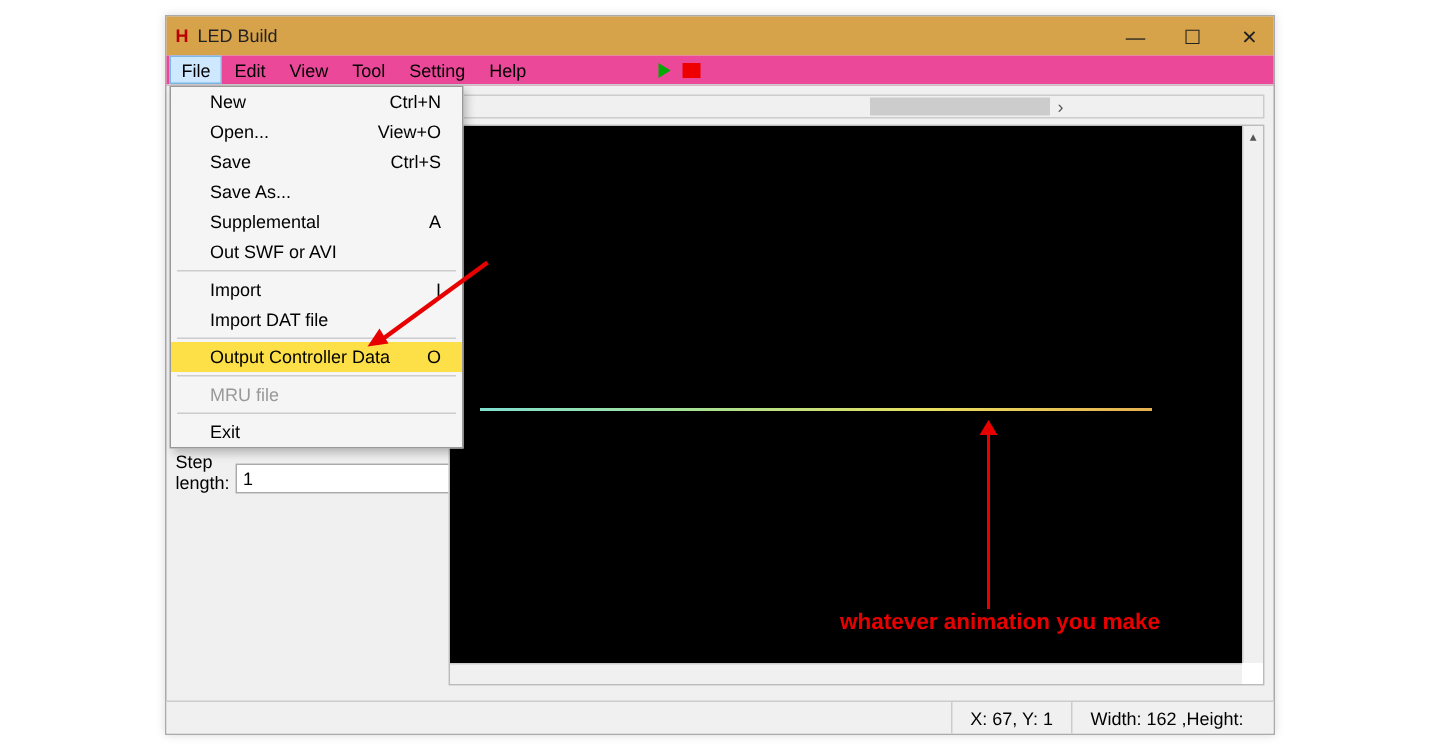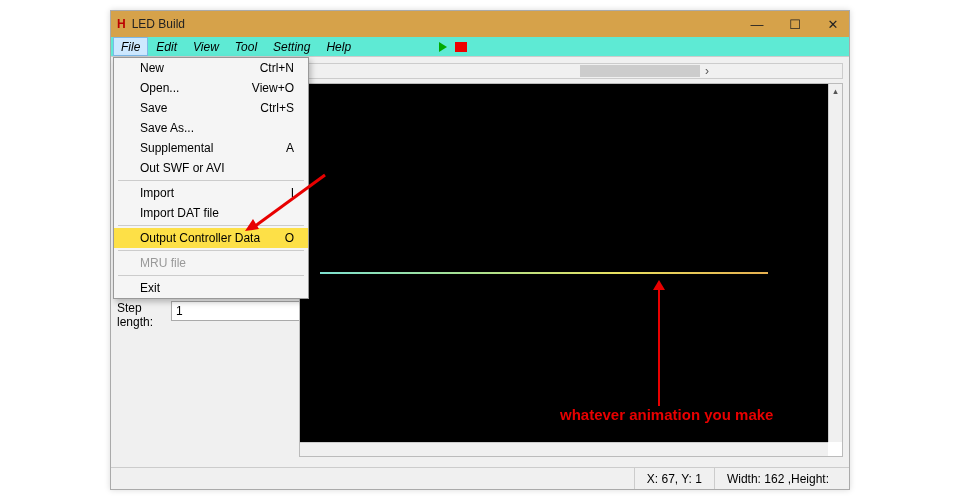--- a/index.html
+++ b/index.html
@@ -3,33 +3,33 @@
 <meta charset="utf-8">
 <style>
   * { box-sizing: border-box; margin: 0; padding: 0; font-family: "Segoe UI", Tahoma, sans-serif; font-size: 12px; }
   body { background: #fff; width: 960px; height: 500px; overflow: hidden; display: flex; align-items: center; justify-content: center; }
   .frame { width: 740px; height: 480px; border: 1px solid #aaa; box-shadow: 0 0 6px rgba(0,0,0,0.15); background: #f0f0f0; position: relative; }
   .titlebar { height: 26px; background: #d6a24a; display: flex; align-items: center; padding: 0 6px; color: #222; }
   .titlebar .app-icon { color: #b00; font-weight: bold; margin-right: 6px; font-size: 12px; }
   .titlebar .title { flex: 1; }
   .titlebar .win-btns { display: flex; gap: 18px; align-items: center; }
   .titlebar .win-btns span { width: 20px; text-align: center; cursor: default; font-size: 13px; }
-  .menubar { height: 20px; background: #5eead4; border-bottom: 1px solid #ccc; display: flex; align-items: stretch; padding: 0 2px; font-style: italic; }
+  .menubar { height: 20px; background: #ec4899; border-bottom: 1px solid #ccc; display: flex; align-items: stretch; padding: 0 2px; }
   .menubar .menu-item { padding: 2px 8px; cursor: default; line-height: 16px; }
   .menubar .menu-item.open { background: #cde8ff; border: 1px solid #7cb8e8; padding: 1px 7px; }
   .menubar .play-icon { margin-left: 80px; align-self: center; width: 0; height: 0; border-left: 8px solid #0a0; border-top: 5px solid transparent; border-bottom: 5px solid transparent; }
   .menubar .stop-icon { margin-left: 8px; align-self: center; width: 12px; height: 10px; background: #e00; }
   .body-area { position: relative; height: calc(100% - 46px - 22px); }
   .dropdown { position: absolute; left: 2px; top: 0; width: 196px; background: #f5f5f5; border: 1px solid #999; box-shadow: 2px 3px 6px rgba(0,0,0,0.25); z-index: 10; }
   .dropdown .dd-item { display: flex; justify-content: space-between; padding: 3px 14px 3px 26px; cursor: default; }
   .dropdown .dd-item.highlight { background: #fde047; }
   .dropdown .dd-item.disabled { color: #999; }
   .dropdown .sep { height: 1px; background: #ccc; margin: 2px 4px; }
   .left-panel { position: absolute; left: 6px; top: 218px; width: 162px; }
-  .field-row { display: flex; align-items: flex-start; margin-bottom: 6px; gap: 14px; }
+  .field-row { display: flex; align-items: flex-end; margin-bottom: 6px; }
   .field-row label { width: 70px; text-align: left; padding-right: 4px; }
   .field-row .dropdown-ctl { flex: 1; height: 20px; border: 1px solid #aaa; background: #eee; padding: 2px 4px; position: relative; font-size: 11px; color: #666; }
   .field-row .dropdown-ctl::after { content: ""; position: absolute; right: 4px; top: 7px; border-left: 4px solid transparent; border-right: 4px solid transparent; border-top: 5px solid #666; }
   .field-row input { flex: 1; height: 20px; border: 1px solid #aaa; padding: 2px 4px; }
   .canvas-wrap { position: absolute; left: 188px; right: 6px; top: 26px; bottom: 10px; background: #fff; border: 1px solid #bbb; }
   .hscroll-top { position: absolute; left: 188px; right: 6px; top: 6px; height: 16px; background: #f0f0f0; border: 1px solid #ccc; display: flex; align-items: center; }
   .hscroll-top .thumb { width: 120px; height: 12px; background: #ccc; margin-left: 280px; }
   .hscroll-top .arrow { width: 14px; text-align: center; color: #555; }
   .canvas { position: absolute; left: 0; right: 14px; top: 0; bottom: 14px; background: #000; overflow: hidden; text-align: center; }
   .canvas .led-line { position: absolute; left: 20px; right: 60px; top: 188px; height: 2px; background: linear-gradient(to right, #7de0d0, #a8e090, #e8e060, #e6b050); }

